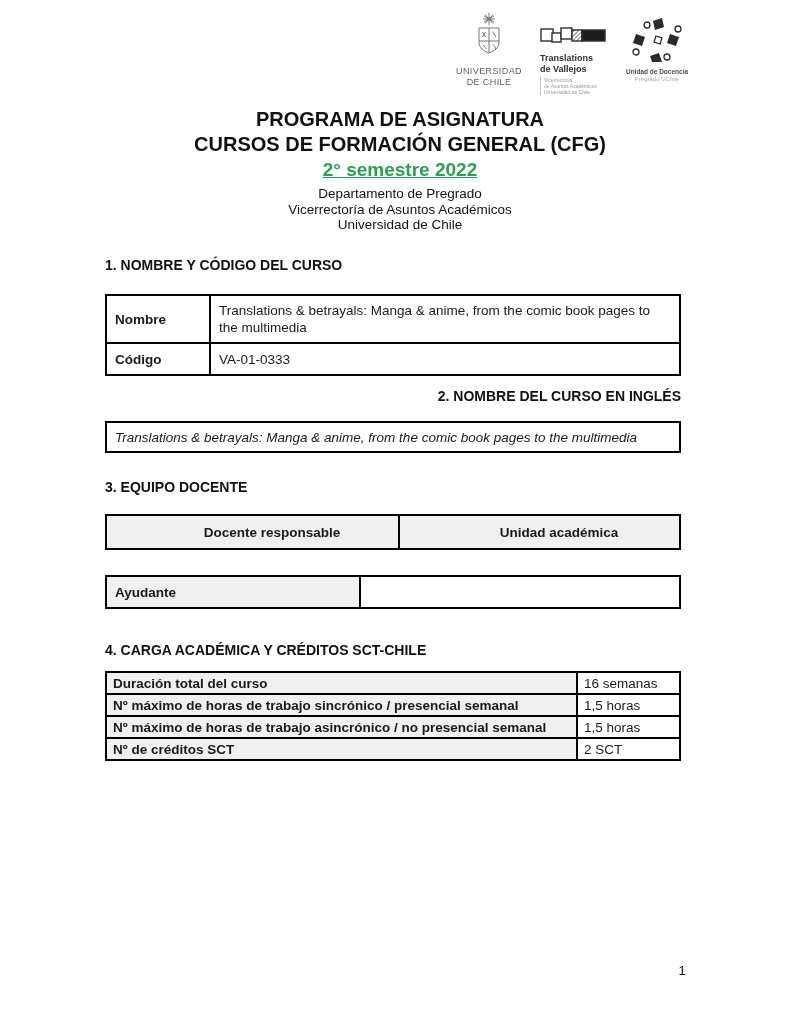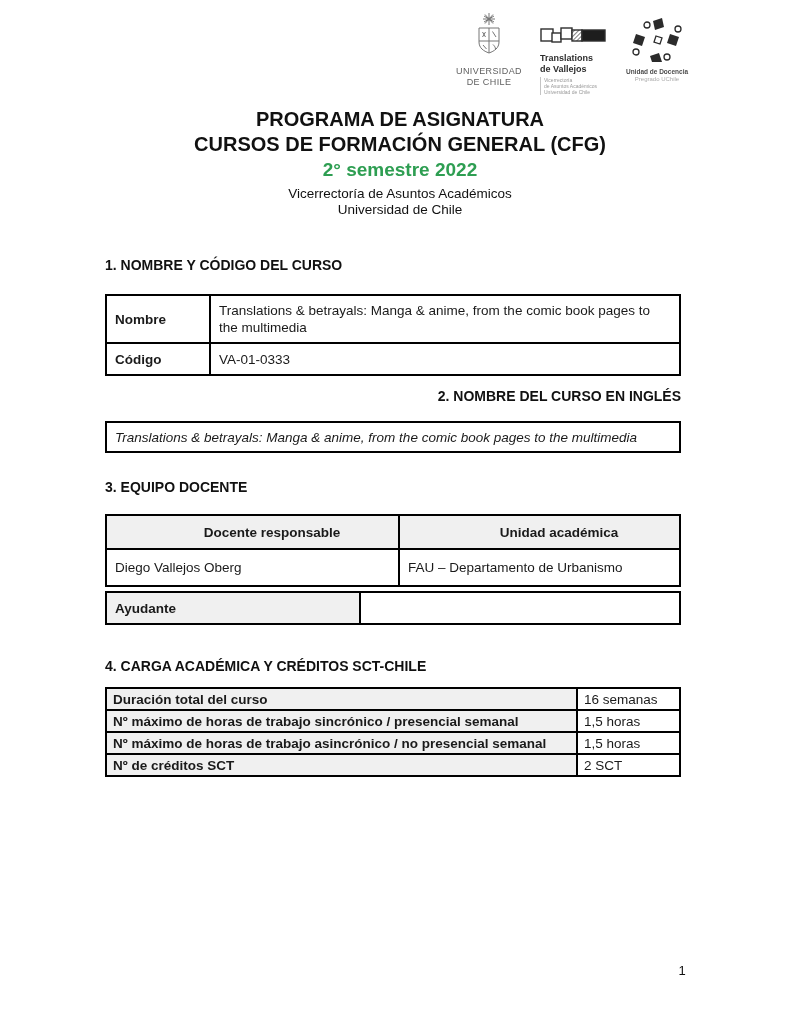--- a/index.html
+++ b/index.html
@@ -52,21 +52,21 @@
   .h2-s2{margin-top:12px;text-align:right;}
   .t2{margin-top:16px;}
   .t2 td{height:22px;}
 
   .h2-s3{margin-top:26px;}
   .t3{margin-top:18px;}
   .t3 .col1{width:236px;}
   .t3 .hdr td{height:26px;}
   .t3 .data td{height:29px;}
   .t3b{margin-top:13px;}
-  .t3c{margin-top:4px;border-radius:6px;}
+  .t3c{margin-top:25px;border-radius:6px;}
   .t3c td{height:24px;}
   .t3c .col1{width:236px;}
 
   .h2-s4{margin-top:33px;}
   .t4{margin-top:12px;}
   .t4 td{height:14px;padding:1.5px 6px;font-size:13.5px;}
   .t4 .val-col{width:89px;}
 
   .page-number{position:absolute;left:672px;top:963px;font-size:13px;color:#111;width:20px;text-align:center;}
 </style>
@@ -142,22 +142,23 @@
         </svg>
       </span>
       <div class="ud-line1">Unidad de Docencia</div>
       <div class="ud-line2">Pregrado UChile</div>
     </div>
   </div>
 
   <div class="title-block">
     <div class="title-main">PROGRAMA DE ASIGNATURA</div>
     <div class="title-main">CURSOS DE FORMACIÓN GENERAL (CFG)</div>
-    <div class="title-semester" style="color:#2E9E52;">2° semestre 2022</div>
+    <div class="title-semester" style="color:#2E9E52;text-decoration:underline;">2° semestre 2022</div>
     <div class="title-sub-group">
+      <div class="title-sub">Departamento de Pregrado</div>
       <div class="title-sub">Vicerrectoría de Asuntos Académicos</div>
       <div class="title-sub">Universidad de Chile</div>
     </div>
   </div>
 
   <div class="content">
 
     <h2 class="sec-heading">1. NOMBRE Y CÓDIGO DEL CURSO</h2>
     <table class="t1">
       <tbody>
@@ -181,24 +182,20 @@
     </tbody>
       </table>
 
     <h2 class="sec-heading h2-s3">3. EQUIPO DOCENTE</h2>
     <table class="t3">
       <tbody>
           <tr class="hdr">
         <td class="b center shaded col1">Docente responsable</td>
         <td class="b center shaded">Unidad académica</td>
       </tr>
-      <tr class="data">
-        <td>Diego Vallejos Oberg</td>
-        <td>FAU – Departamento de Urbanismo</td>
-      </tr>
     </tbody>
       </table>
 
 
     <table class="t3c">
       <tbody>
           <tr>
         <td class="b shaded col1">Ayudante</td>
         <td></td>
       </tr>

